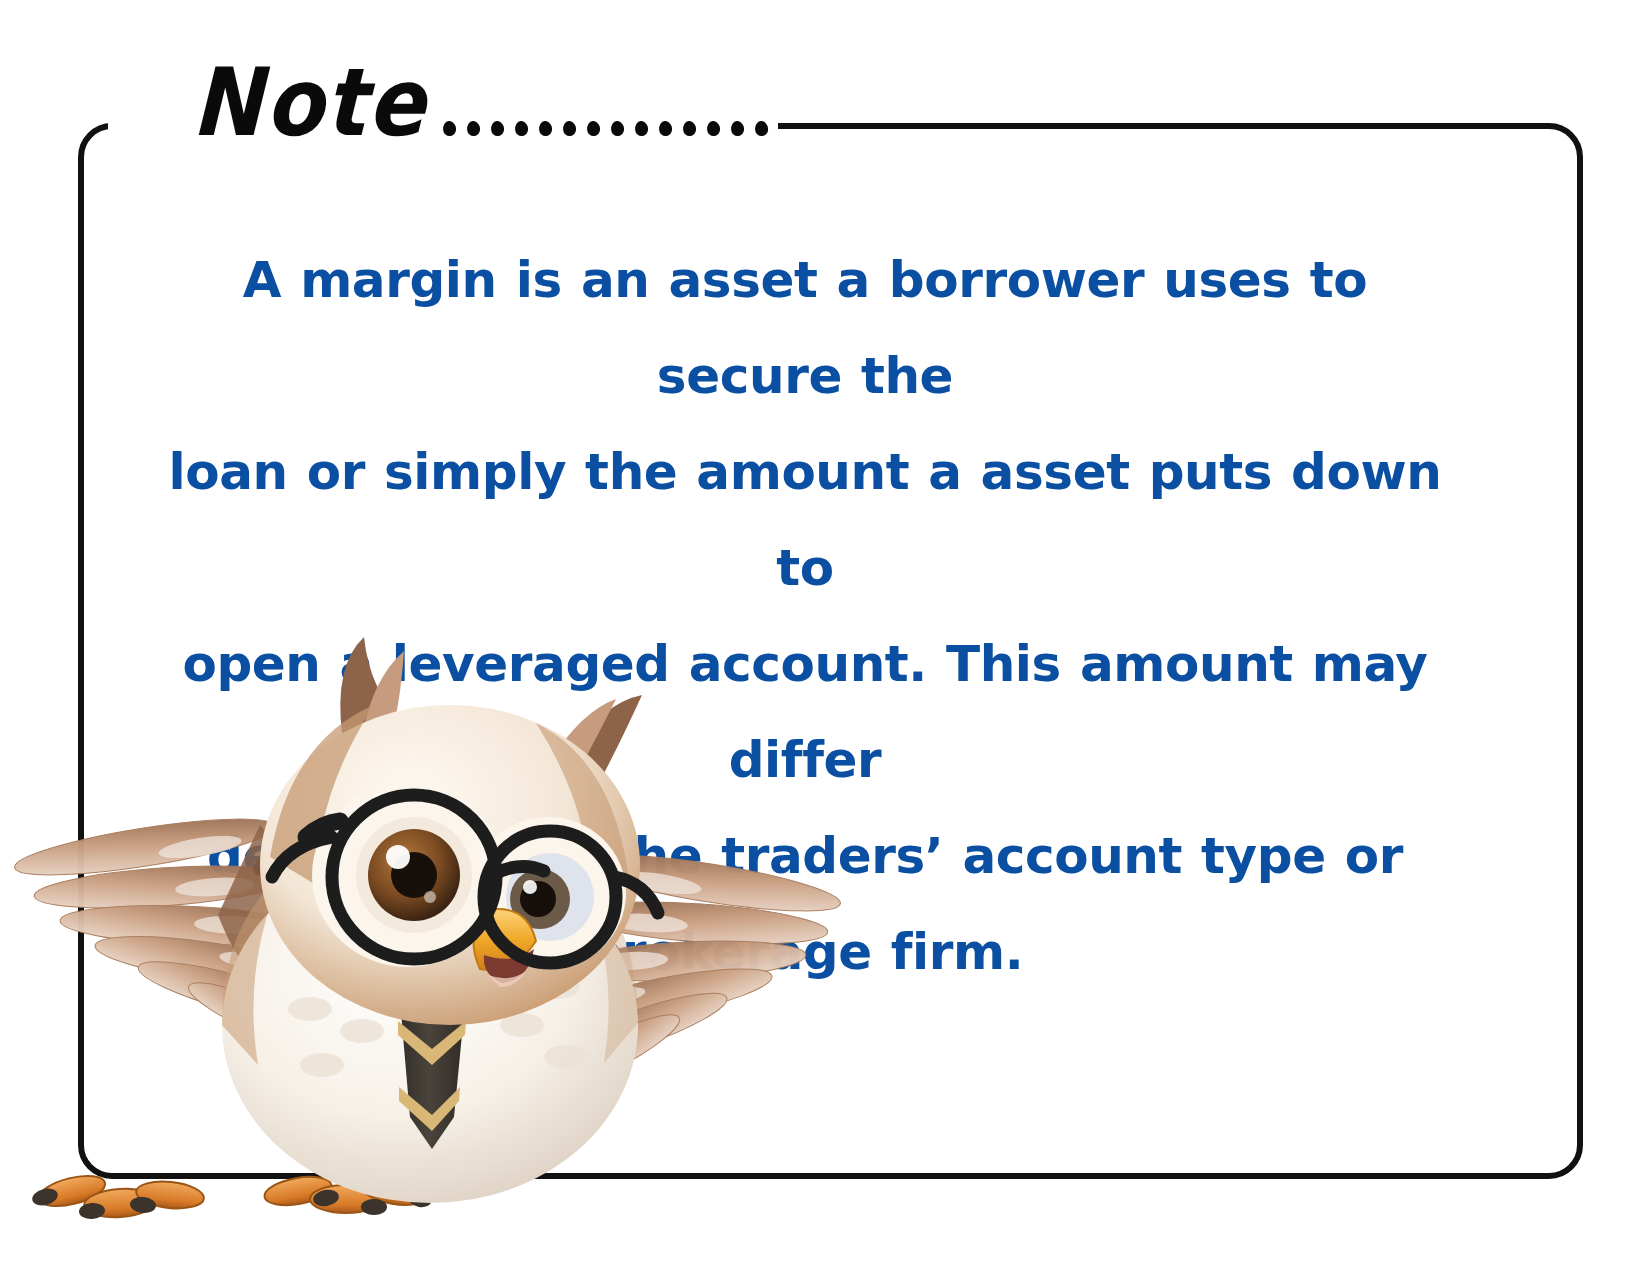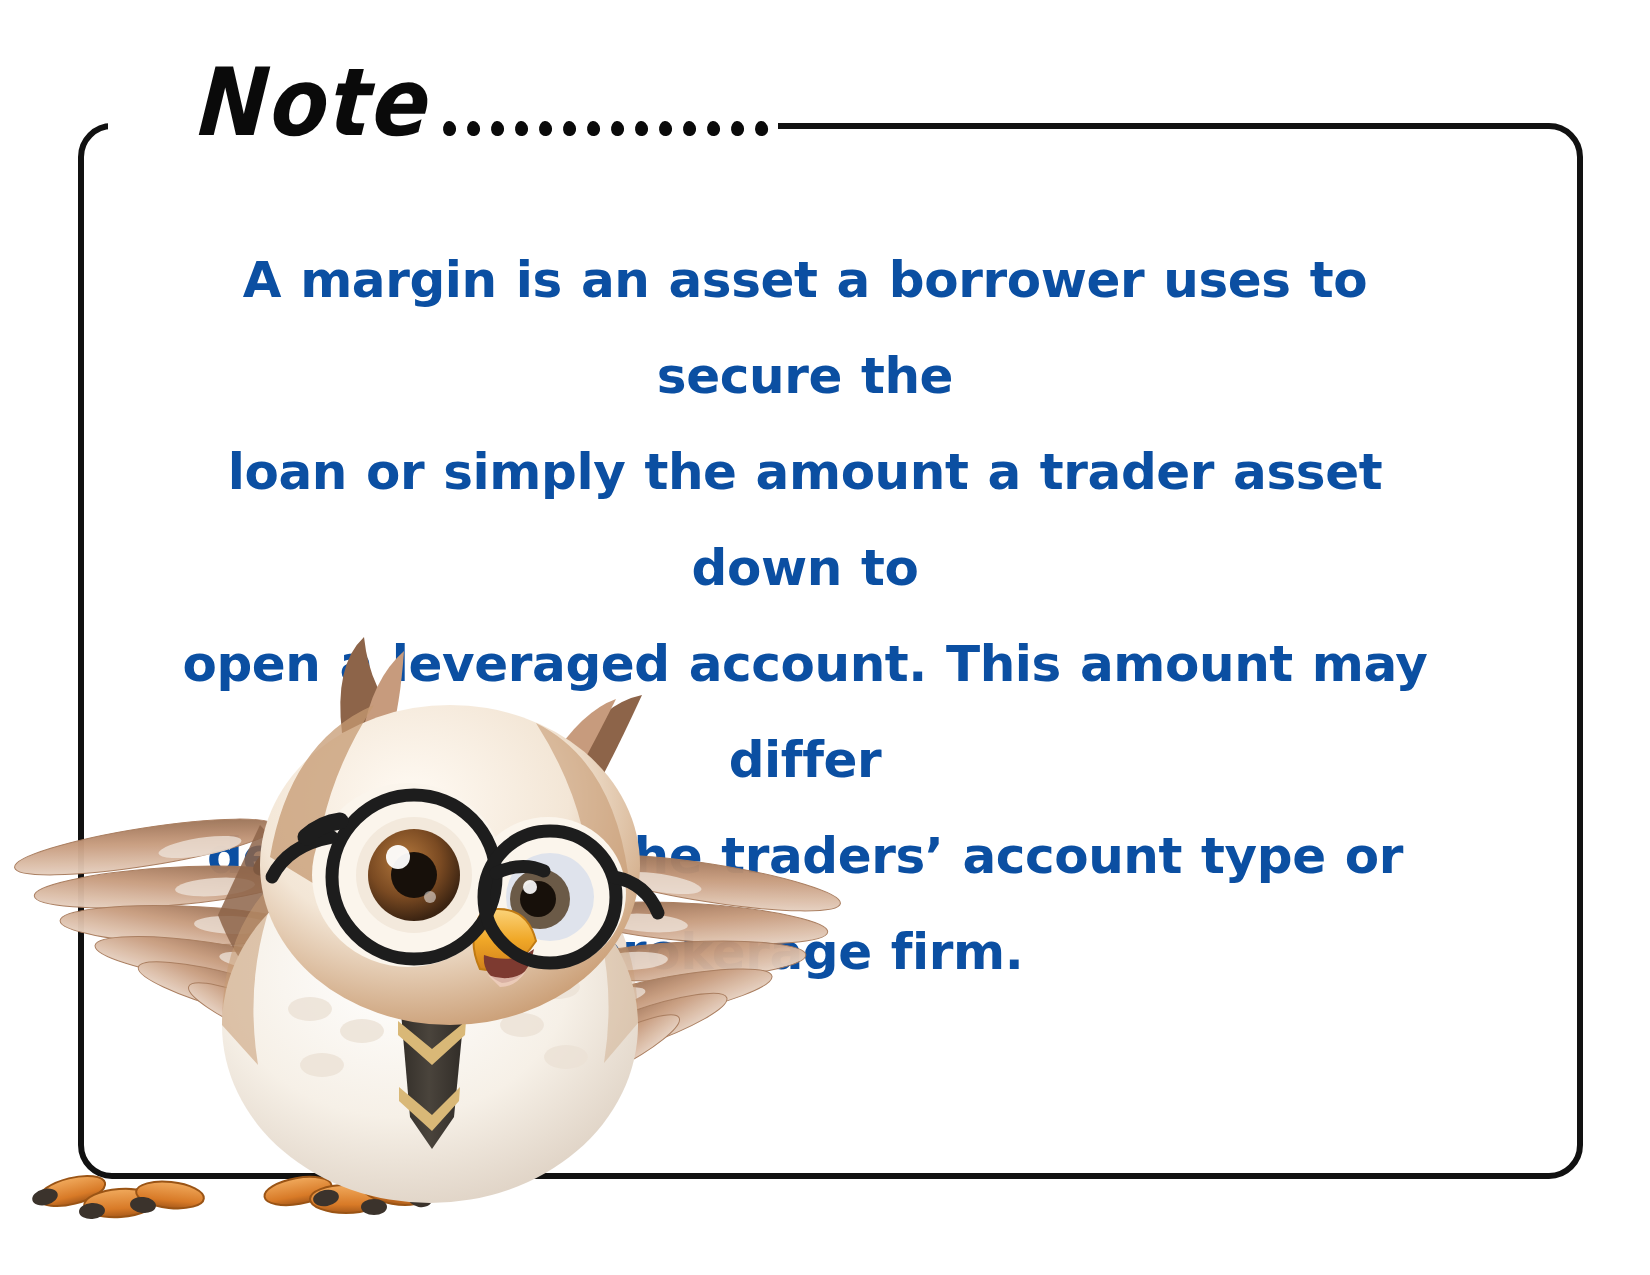--- a/index.html
+++ b/index.html
@@ -137,21 +137,21 @@
         <i></i>
         <i></i>
         <i></i>
         <i></i>
         <i></i>
       </span>
   </div>
 
   <div class="note-body">
     <span class="ln">A margin is an asset a borrower uses to secure the</span>
-    <span class="ln">loan or simply the amount a trader asset down to</span>
+    <span class="ln">loan or simply the amount a asset puts down to</span>
     <span class="ln">open a leveraged account. This amount may differ</span>
     <span class="ln">depending on the traders’ account type or</span>
     <span class="ln">brokerage firm.</span>
   </div>
 
   <div class="owl">
     <svg viewBox="0 0 900 650" xmlns="http://www.w3.org/2000/svg">
       <defs>
         <linearGradient id="wingG" x1="1" y1="0" x2="0" y2="1">
           <stop offset="0%" stop-color="#8a6247"></stop>

